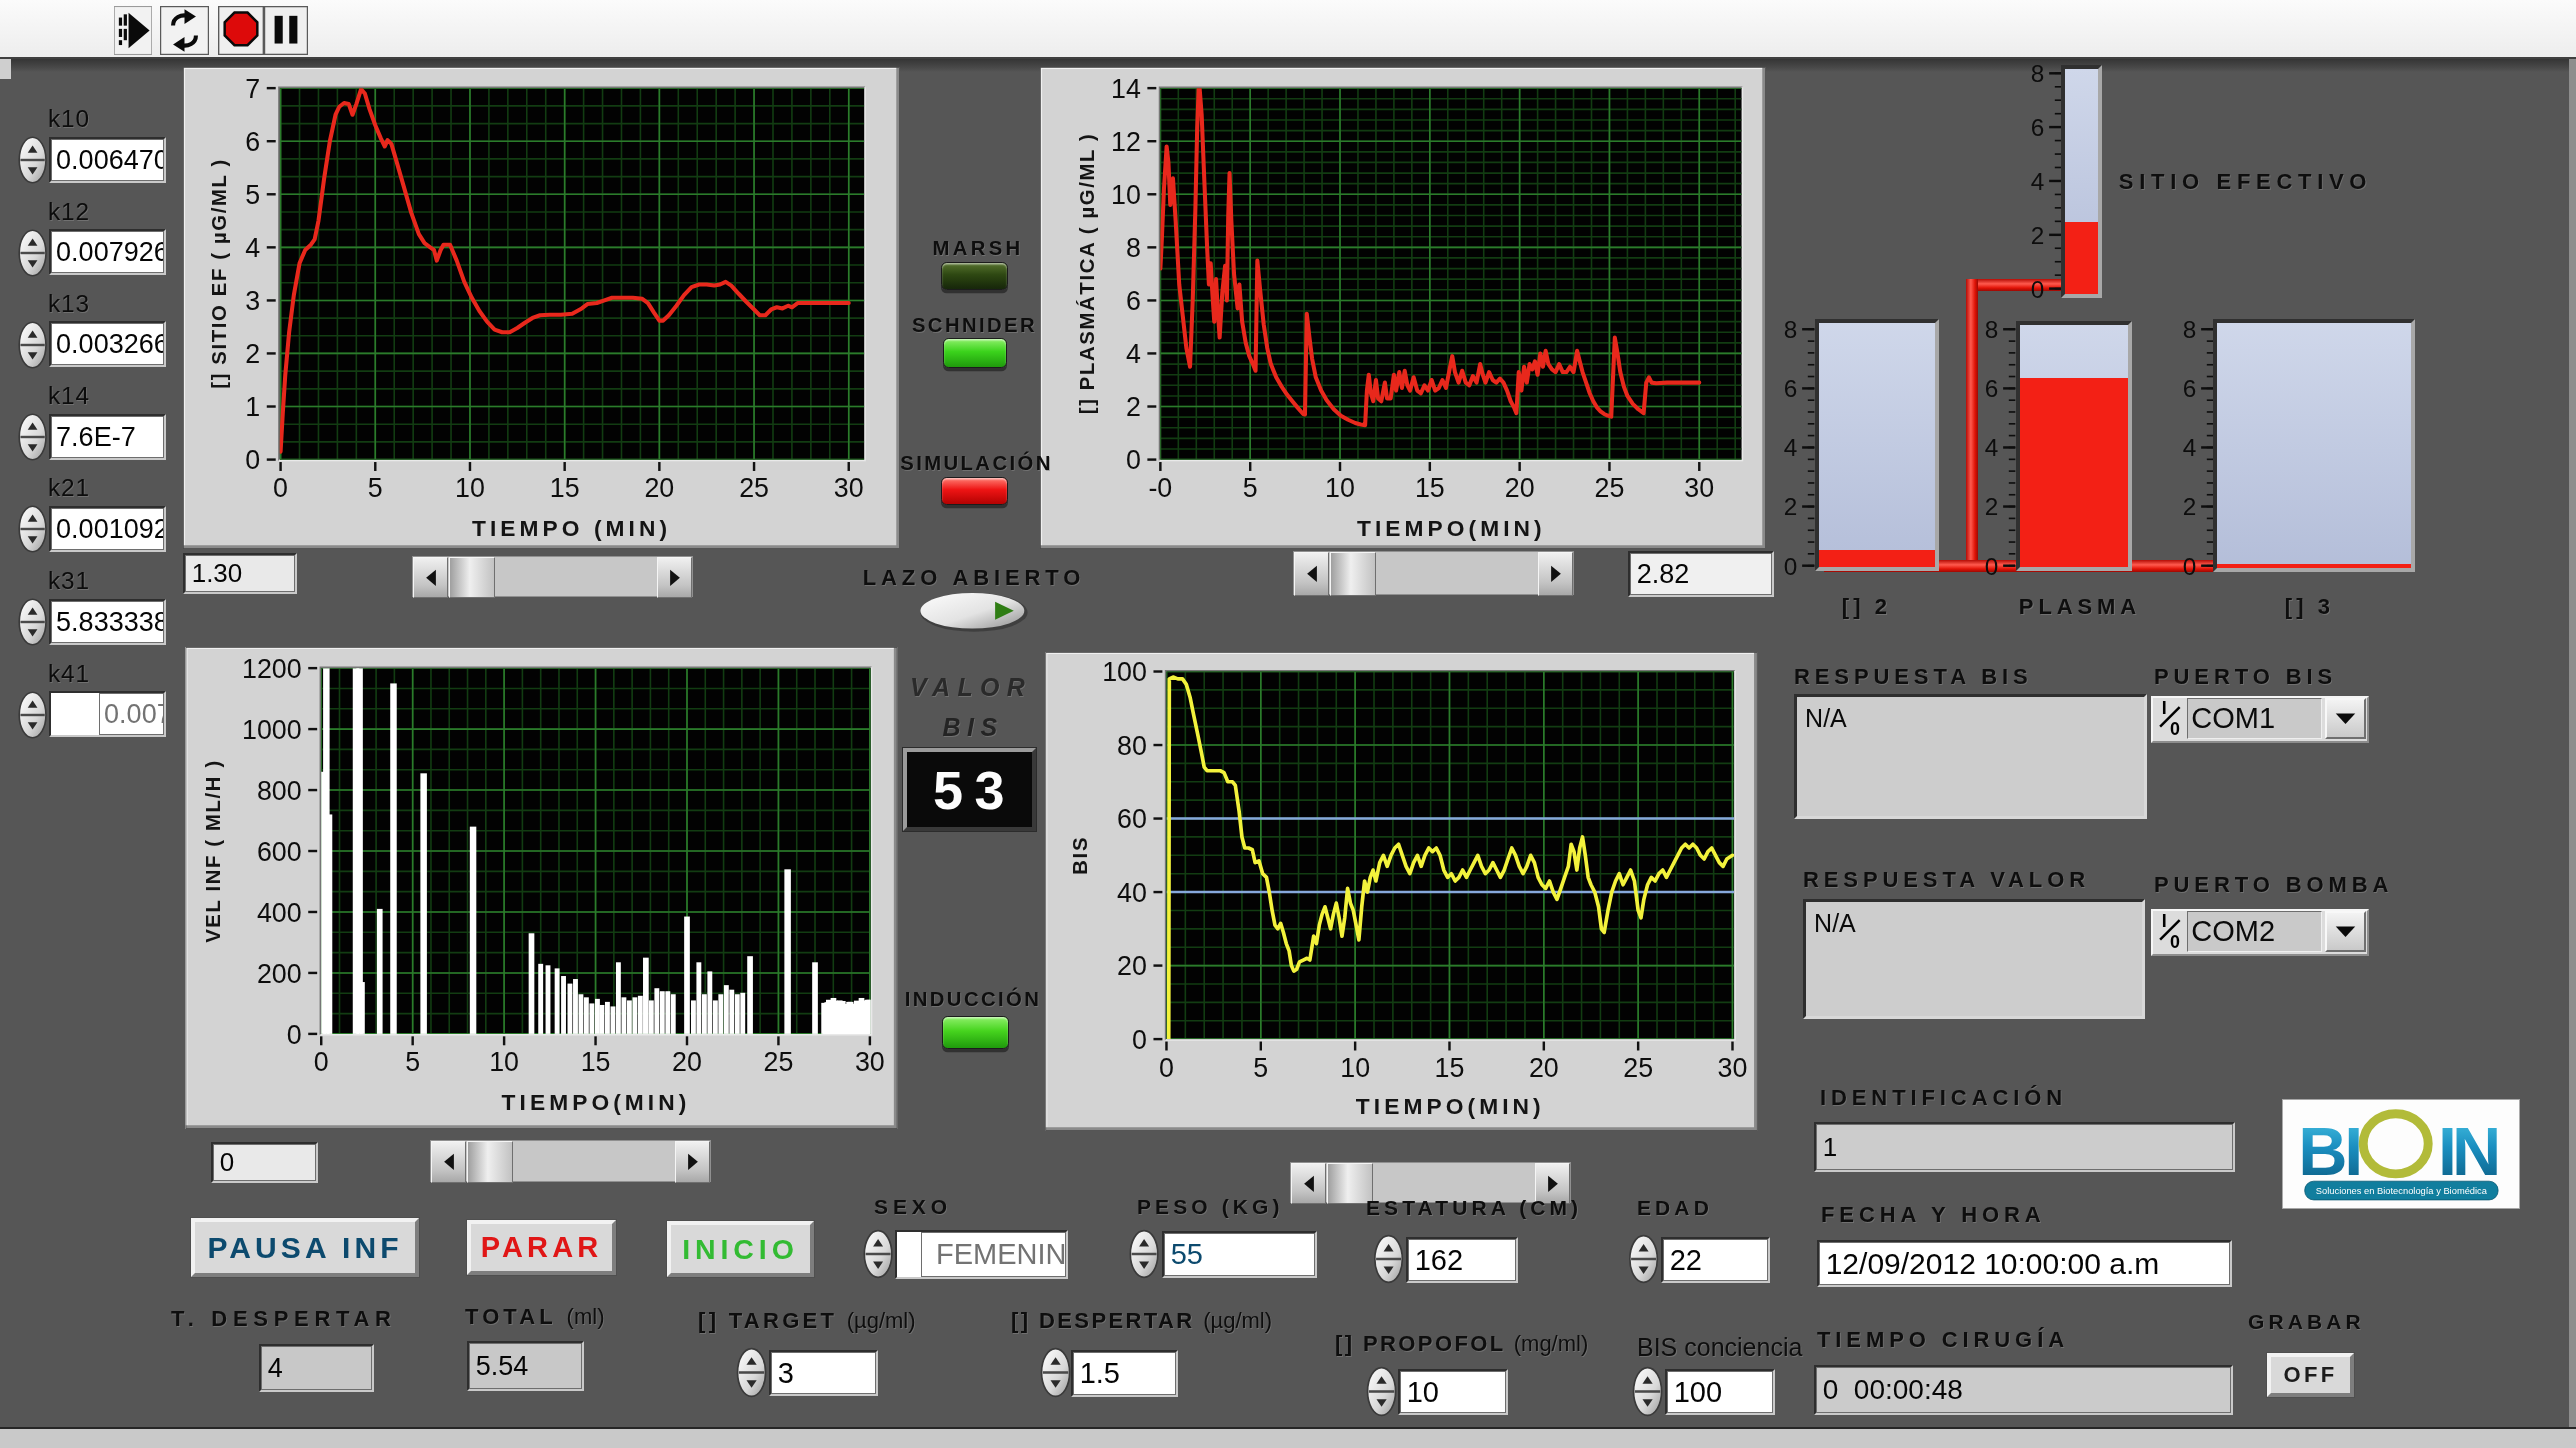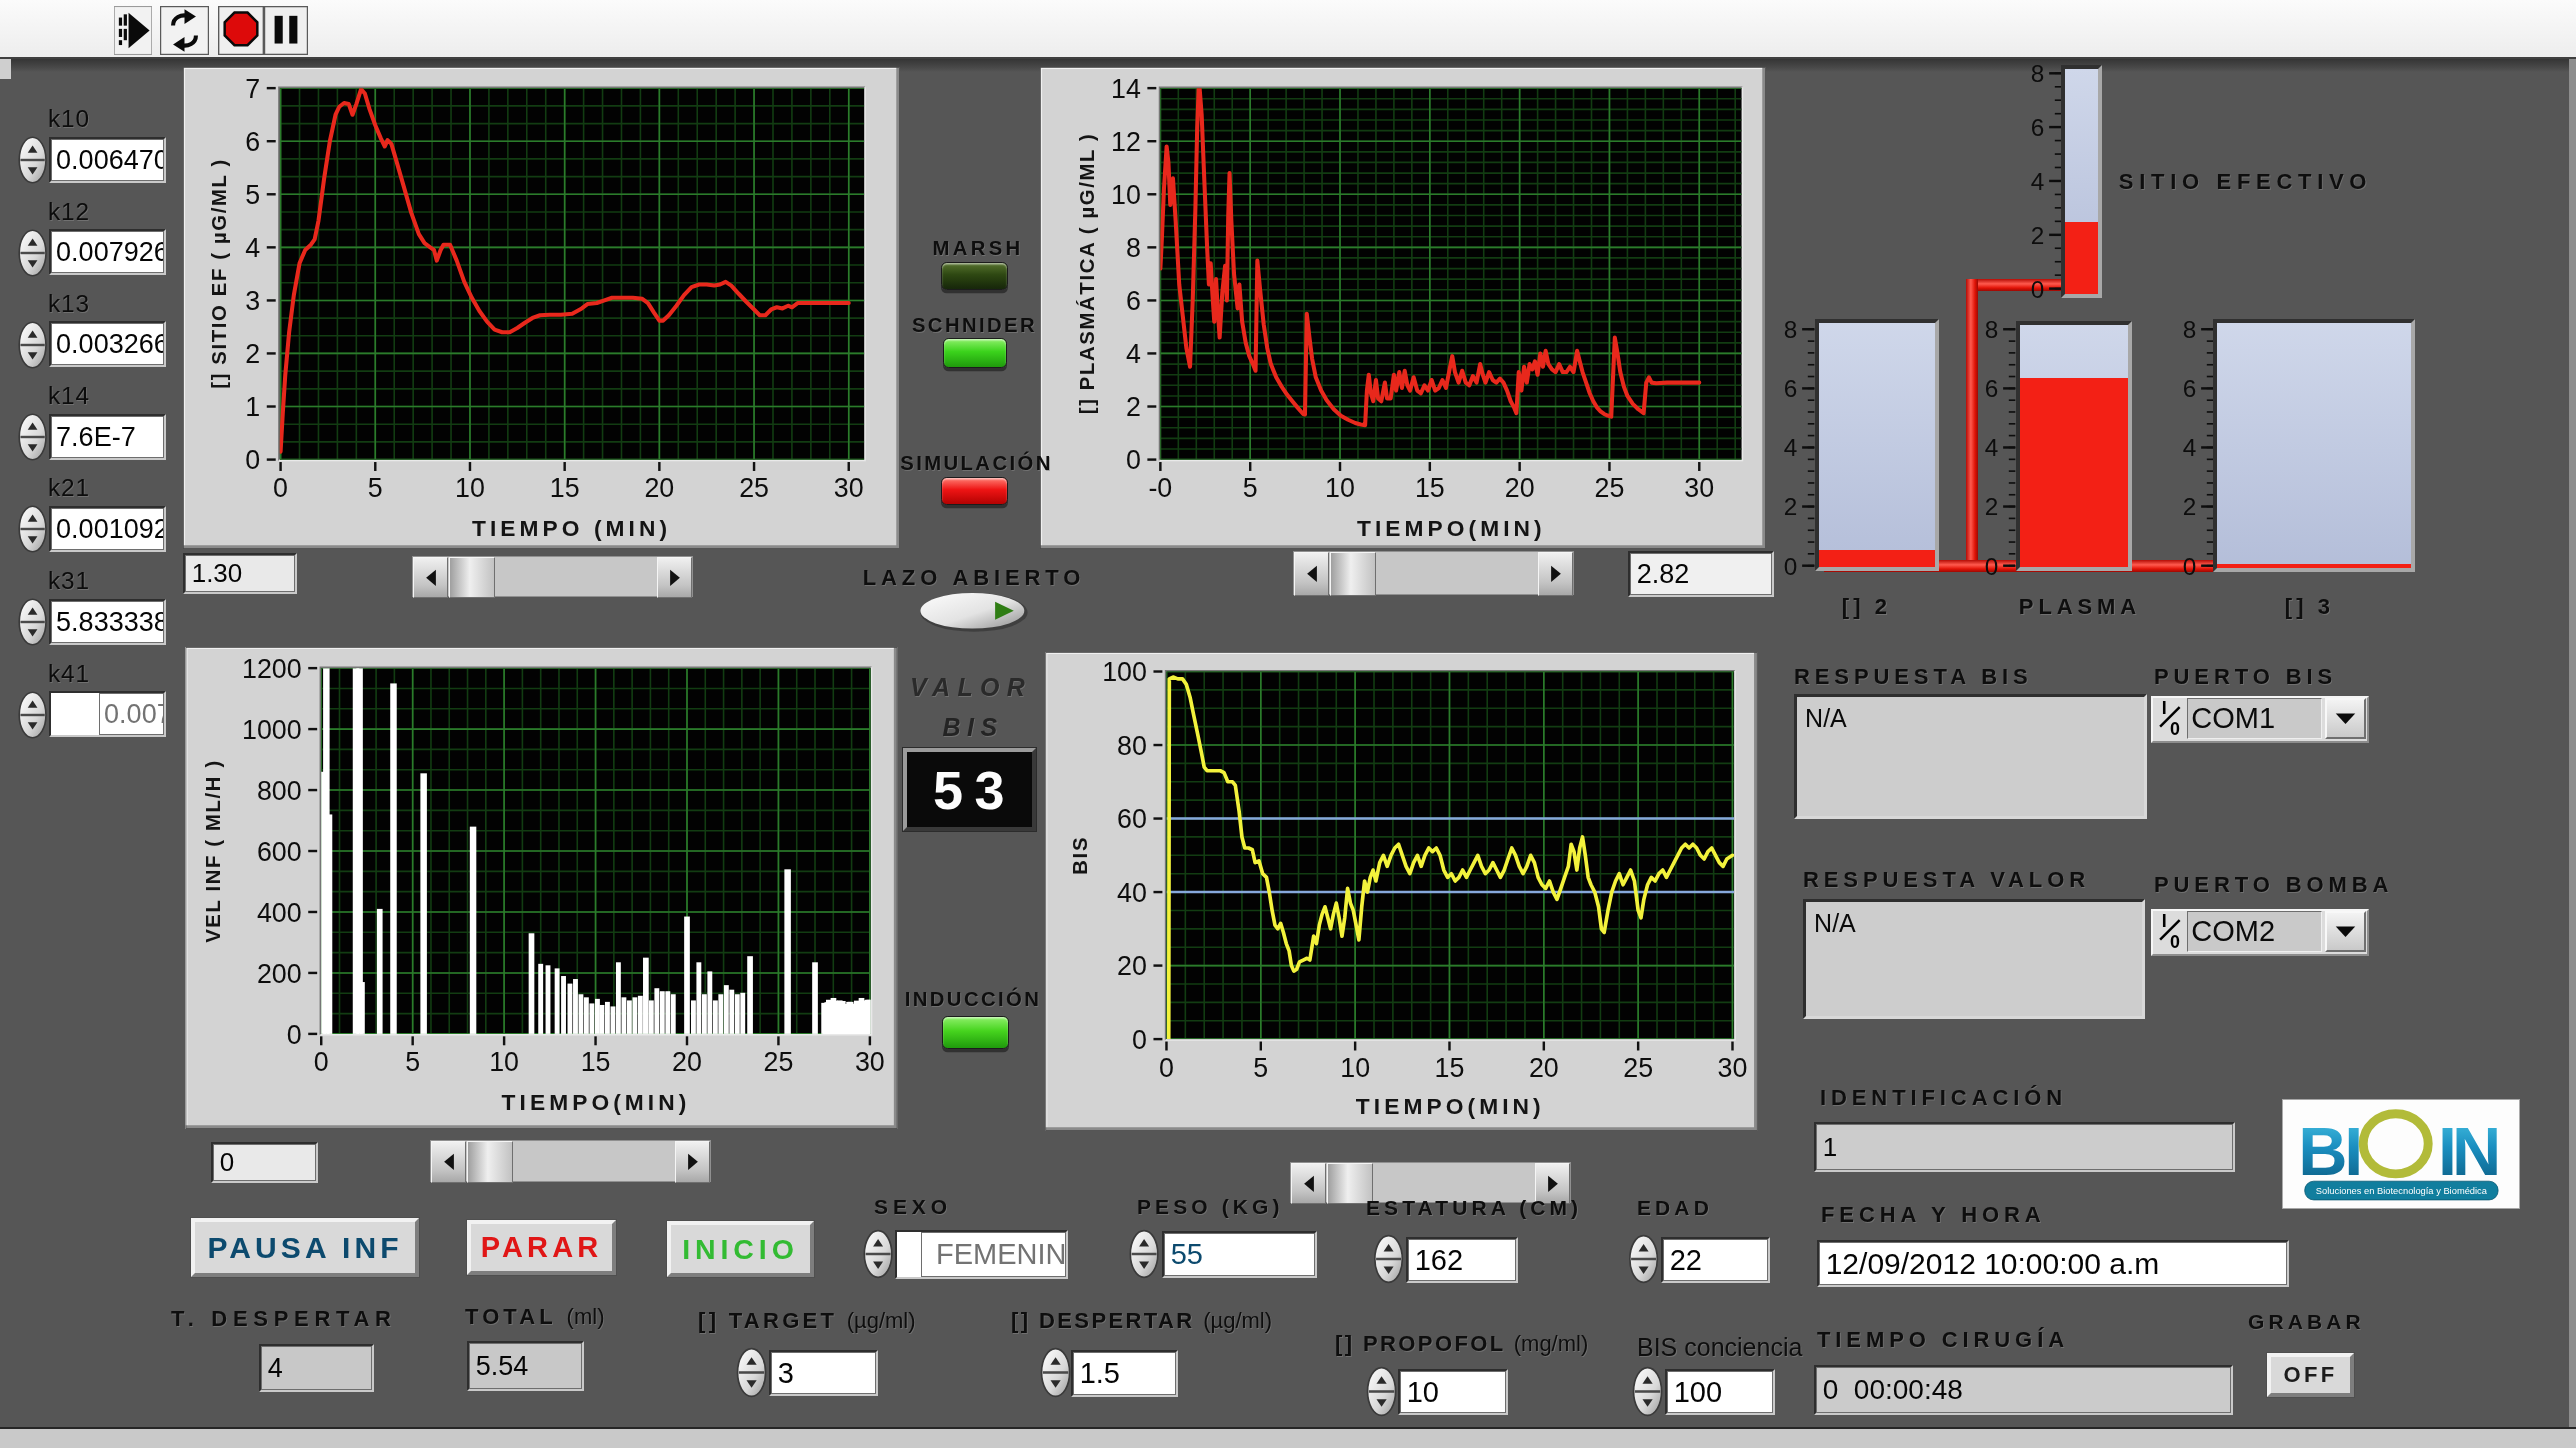--- a/index.html
+++ b/index.html
@@ -701,21 +701,21 @@
 <svg width="23" height="14.6" viewBox="0 0 28 18">
           <path d="M2 3 L26 3 L14 16 Z" fill="#0a0a0a"></path>
         </svg>
       </div>
     </div>
 <div style="position:absolute;left:1820px;top:1085px;width:252px;height:24.4px;font-size:22px;letter-spacing:4.9px;color:#0e0e0e;text-align:left;font-weight:bold;white-space:nowrap;text-shadow:0.8px 0.8px 0 rgba(130,130,130,0.6);">IDENTIFICACIÓN</div>
 <div style="position:absolute;left:1814px;top:1122px;width:421px;height:50px;border-style:solid;border-width:2.4px;border-color:#2e2e2e #c9c9c9 #c9c9c9 #2e2e2e;background:#cccccc;box-sizing:border-box;">
       <div style="position:absolute;inset:0;border:0.8px solid #6e6e6e;background:#cccccc;font-size:26px;color:#050505;padding-left:5.7px;overflow:hidden;white-space:nowrap;display:flex;align-items:center;">1</div>
     </div>
 <div style="position:absolute;left:1821px;top:1202px;width:244px;height:24.4px;font-size:22px;letter-spacing:4.9px;color:#0e0e0e;text-align:left;font-weight:bold;white-space:nowrap;text-shadow:0.8px 0.8px 0 rgba(130,130,130,0.6);">FECHA Y HORA</div>
-<div style="position:absolute;left:1817px;top:1240px;width:472px;height:47px;border-style:solid;border-width:2.4px;border-color:#2e2e2e #c9c9c9 #c9c9c9 #2e2e2e;background:#ffffff;box-sizing:border-box;">
+<div style="position:absolute;left:1817px;top:1240px;width:415px;height:47px;border-style:solid;border-width:2.4px;border-color:#2e2e2e #c9c9c9 #c9c9c9 #2e2e2e;background:#ffffff;box-sizing:border-box;">
       <div style="position:absolute;inset:0;border:0.8px solid #6e6e6e;background:#ffffff;font-size:30px;color:#050505;padding-left:5.7px;overflow:hidden;white-space:nowrap;display:flex;align-items:center;">12/09/2012 10:00:00 a.m</div>
     </div>
 <svg style="position:absolute;left:2282px;top:1099px" width="238" height="110" viewBox="0 0 293 135">
 <defs>
         <linearGradient id="blg" x1="0" y1="0" x2="0" y2="1">
 <stop offset="0" stop-color="#49c4e5"></stop>
           <stop offset="0.45" stop-color="#1b8fc0"></stop>
           <stop offset="1" stop-color="#0a5a80"></stop>
         </linearGradient>
       </defs>

